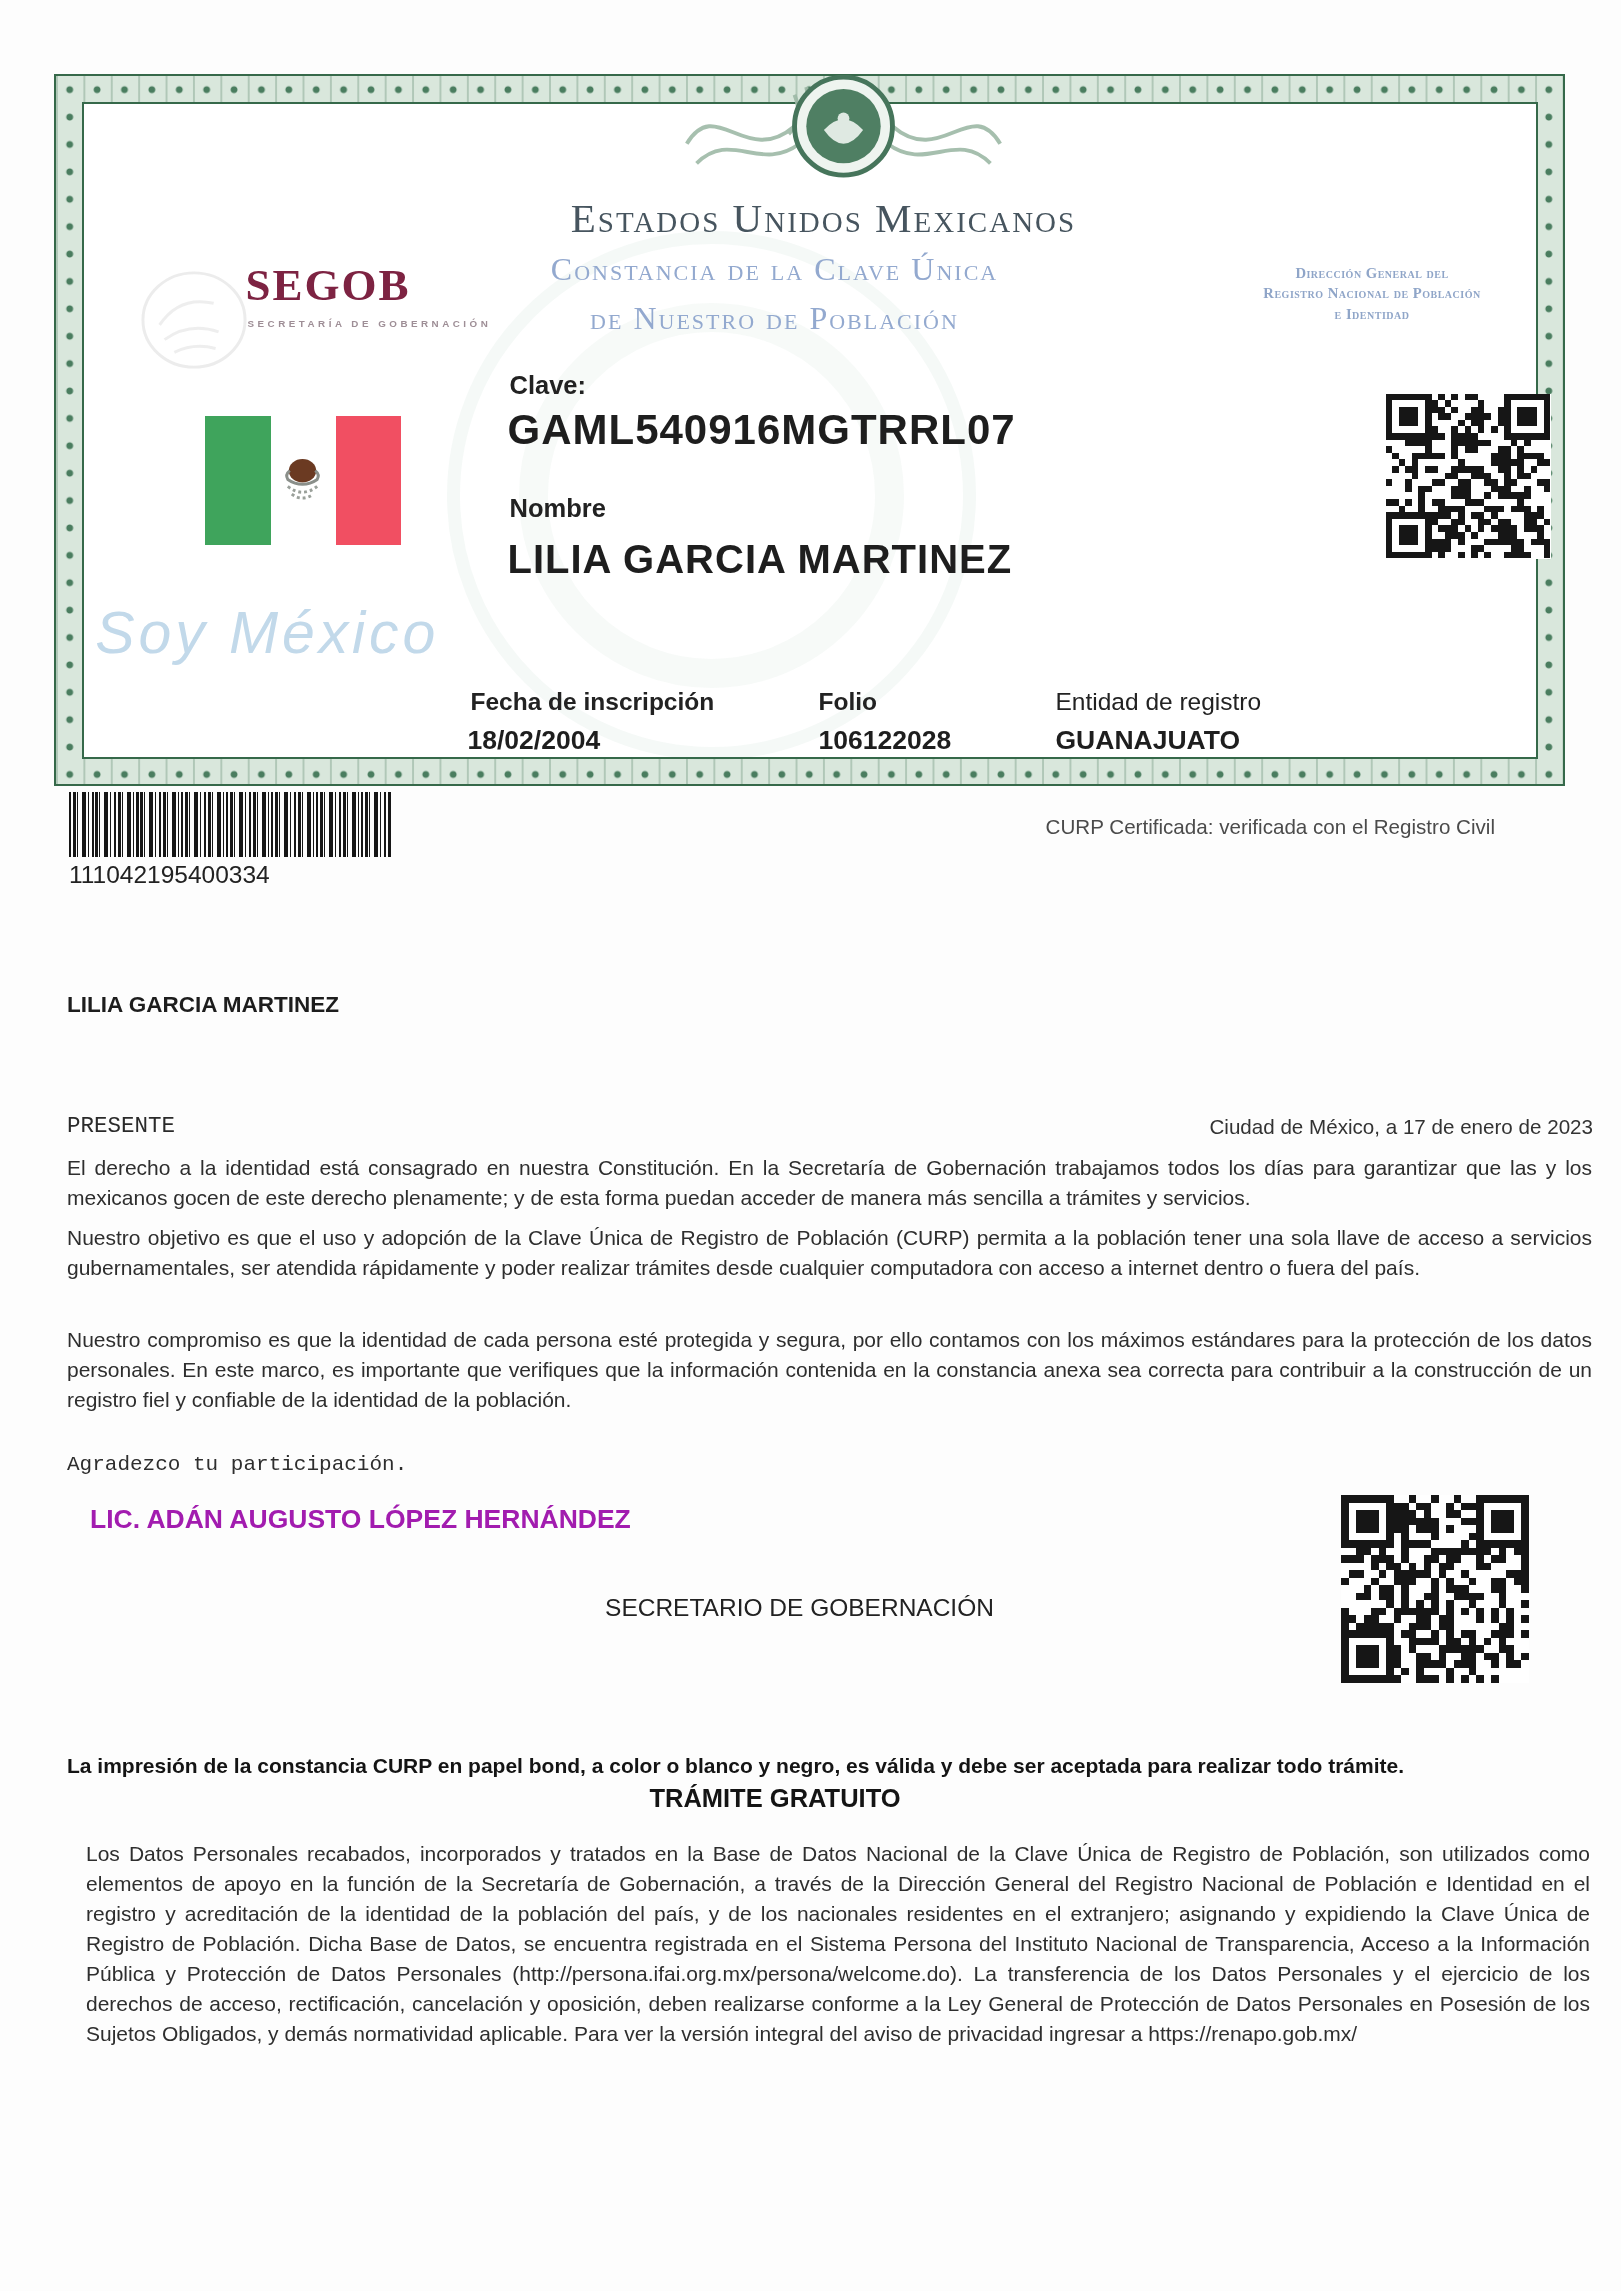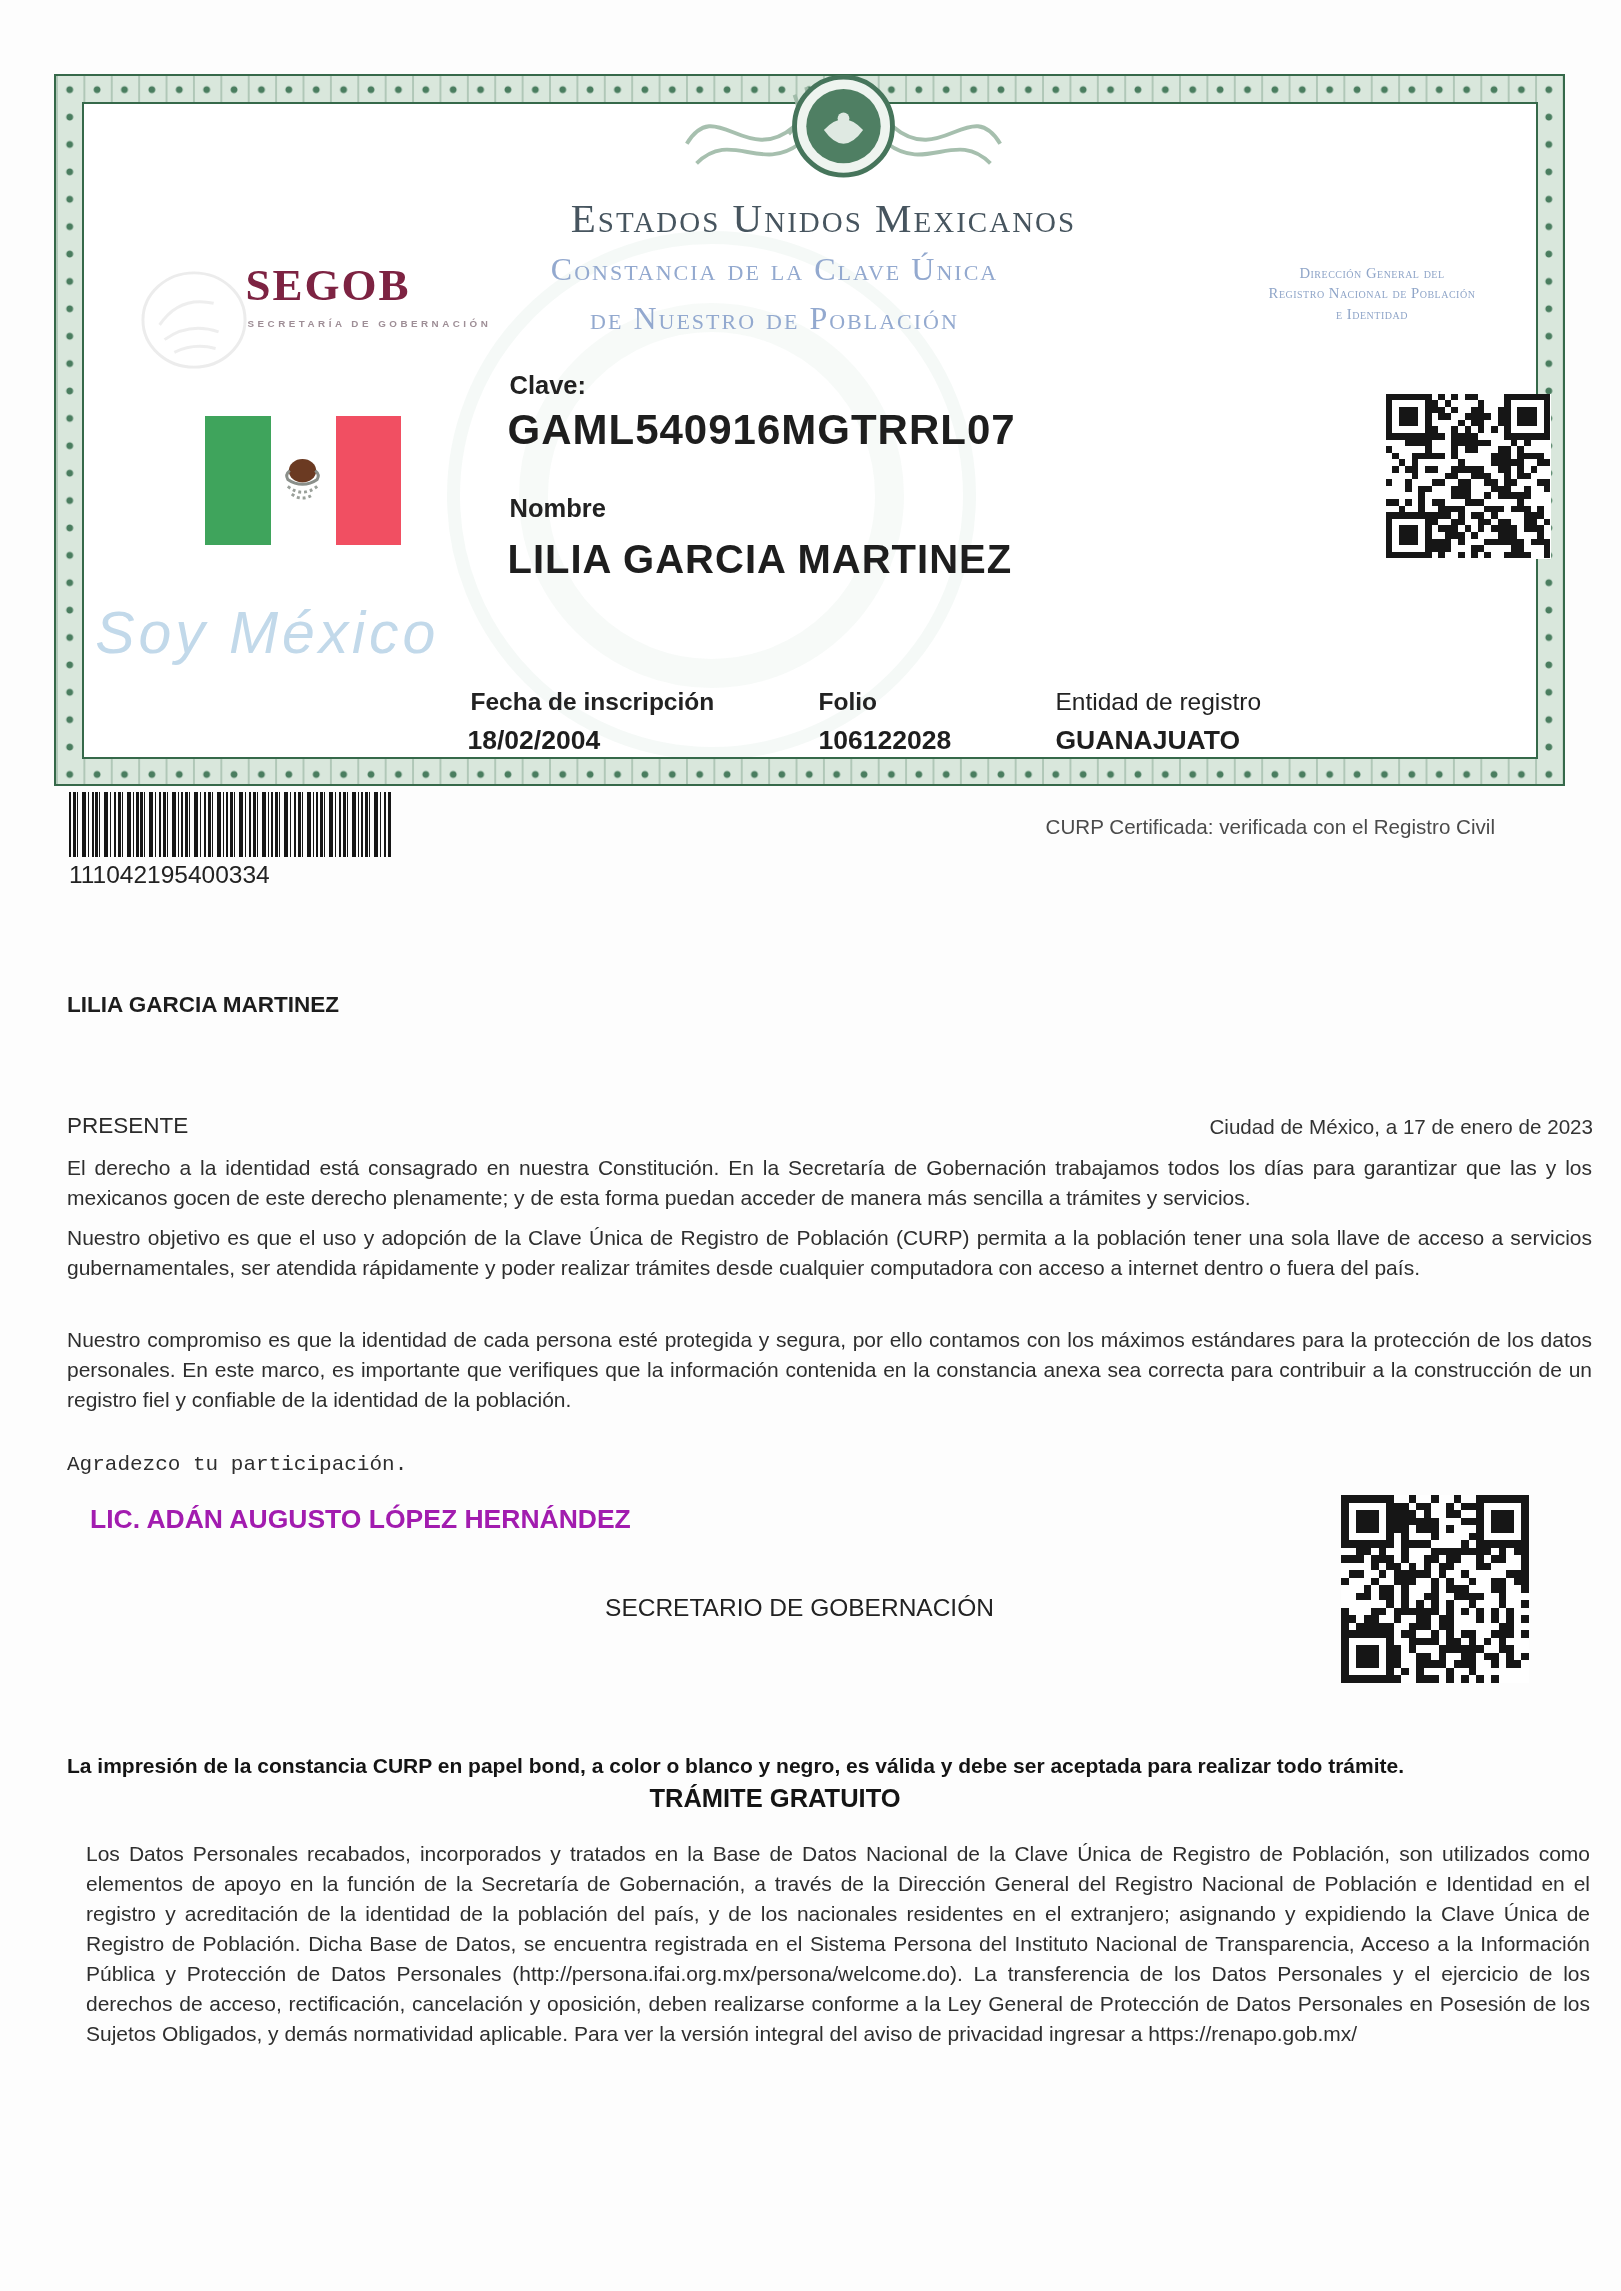--- a/index.html
+++ b/index.html
@@ -47,21 +47,21 @@
     font-family:"Liberation Serif", serif; font-variant:small-caps;
     font-size:41px; letter-spacing:2px; color:var(--title);}
   .subtitle1{left:98px; top:147px; width:1186px; text-align:center;
     font-family:"Liberation Serif", serif; font-variant:small-caps;
     font-size:32px; letter-spacing:2px; color:var(--subtitle);}
   .subtitle2{left:98px; top:196px; width:1186px; text-align:center;
     font-family:"Liberation Serif", serif; font-variant:small-caps;
     font-size:32px; letter-spacing:2px; color:var(--subtitle);}
   .office{left:1122px; top:159px; width:333px; text-align:center;
     font-family:"Liberation Serif", serif; font-variant:small-caps;
-    font-size:14.7px; line-height:20.6px; letter-spacing:0.5px; color:var(--office);}
+    font-size:14.7px; line-height:20.6px; letter-spacing:0.5px; color:var(--office);font-weight:bold;}
   
   .lbl{font-weight:bold; font-size:25.5px; color:#222;}
   .clave-label{left:426px; top:267px;}
   .clave-value{left:424px; top:302px; font-weight:bold; font-size:42px; letter-spacing:1px; color:#1e1e1e;}
   .nombre-label{left:426px; top:390px;}
   .nombre-value{left:424px; top:433px; font-weight:bold; font-size:40px; letter-spacing:1px; color:#1e1e1e;}
   .row-label{font-size:24.5px; font-weight:bold; color:#222;}
   .row-label.plain{font-weight:normal;}
   .row-value{font-size:26.5px; font-weight:bold; color:#1e1e1e;}
   .fecha-label{left:387px; top:584px;} .fecha-value{left:384px; top:621px;}
@@ -87,21 +87,21 @@
       var(--bar) 0 2px, rgba(0,0,0,0) 2px 3.9px,
       var(--bar) 3.9px 6.9px, rgba(0,0,0,0) 6.9px 7.8px,
       var(--bar) 7.8px 8.8px, rgba(0,0,0,0) 8.8px 12.7px,
       var(--bar) 12.7px 16.7px, rgba(0,0,0,0) 16.7px 18.6px,
       var(--bar) 18.6px 19.6px, rgba(0,0,0,0) 19.6px 22.5px);}
   .barcode-number{left:69px; top:861px; width:323px; font-size:24.5px; color:#222;}
   .cert-note{left:882px; top:815px; width:613px; text-align:right; font-size:20.6px; color:var(--note);}
   
   .letter-text{font-size:21px; line-height:30px; color:var(--body); text-align:justify;}
   .recipient{left:67px; top:992px; font-weight:bold; font-size:22.5px; color:#1d1d1d;}
-  .presente{left:67px; top:1113px; font-size:22.5px; color:#2a2a2a;}
+  .presente{left:67px; top:1113px; font-size:22.5px; color:#2a2a2a;font-family:Liberation Mono, monospace;}
   .dateline{left:882px; top:1115px; width:711px; text-align:right; font-size:20.6px; color:#333;}
   .p1{left:67px; top:1153px; width:1525px;}
   .p2{left:67px; top:1223px; width:1525px;}
   .p3{left:67px; top:1325px; width:1525px;}
   .closing{left:67px; top:1453px; font-size:21px;font-family:Liberation Mono, monospace;}
   .sig-name{left:90px; top:1504px; width:1451px; text-align:left; font-weight:bold; font-size:26.5px; color:#a21caf;}
   .sig-title{left:74px; top:1594px; width:1451px; text-align:center; font-size:24.5px; color:#222;}
   .contact{left:67px; top:1696px; width:1525px; font-size:20.6px;}
   .contact b{font-weight:bold;}
   .print-note{left:67px; top:1754px; width:1525px; font-weight:bold; font-size:21px; color:#141414;}

